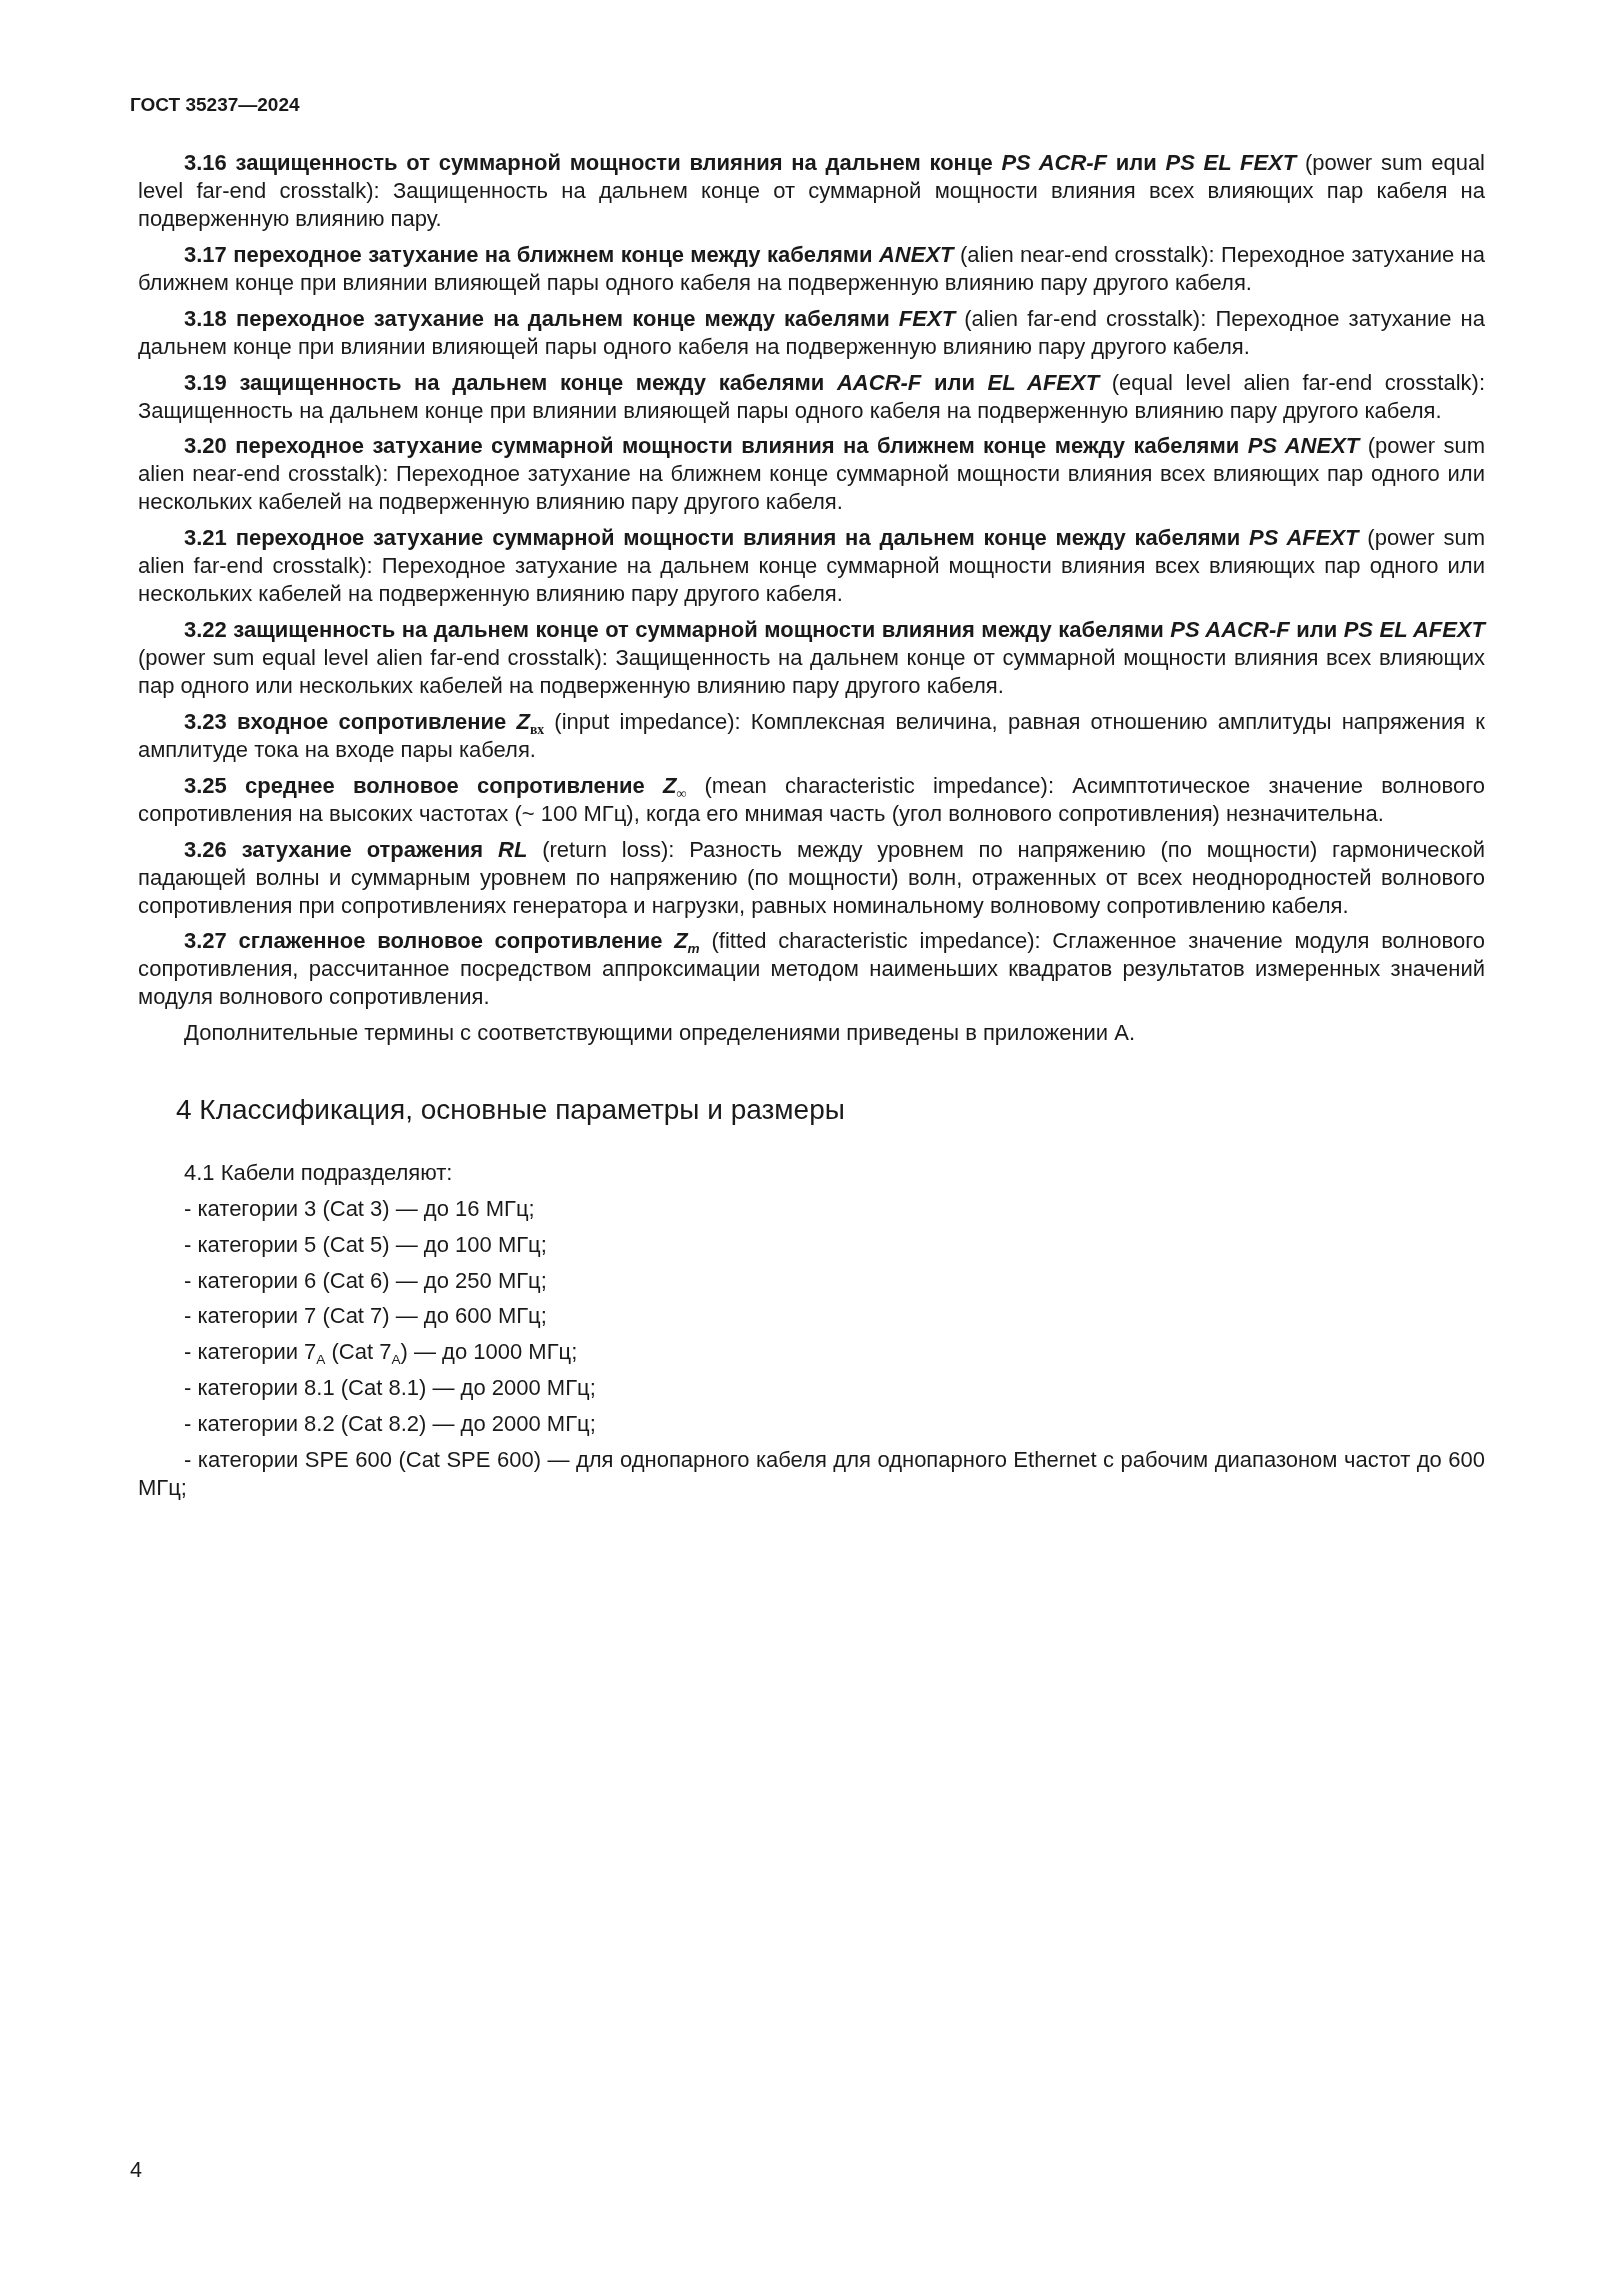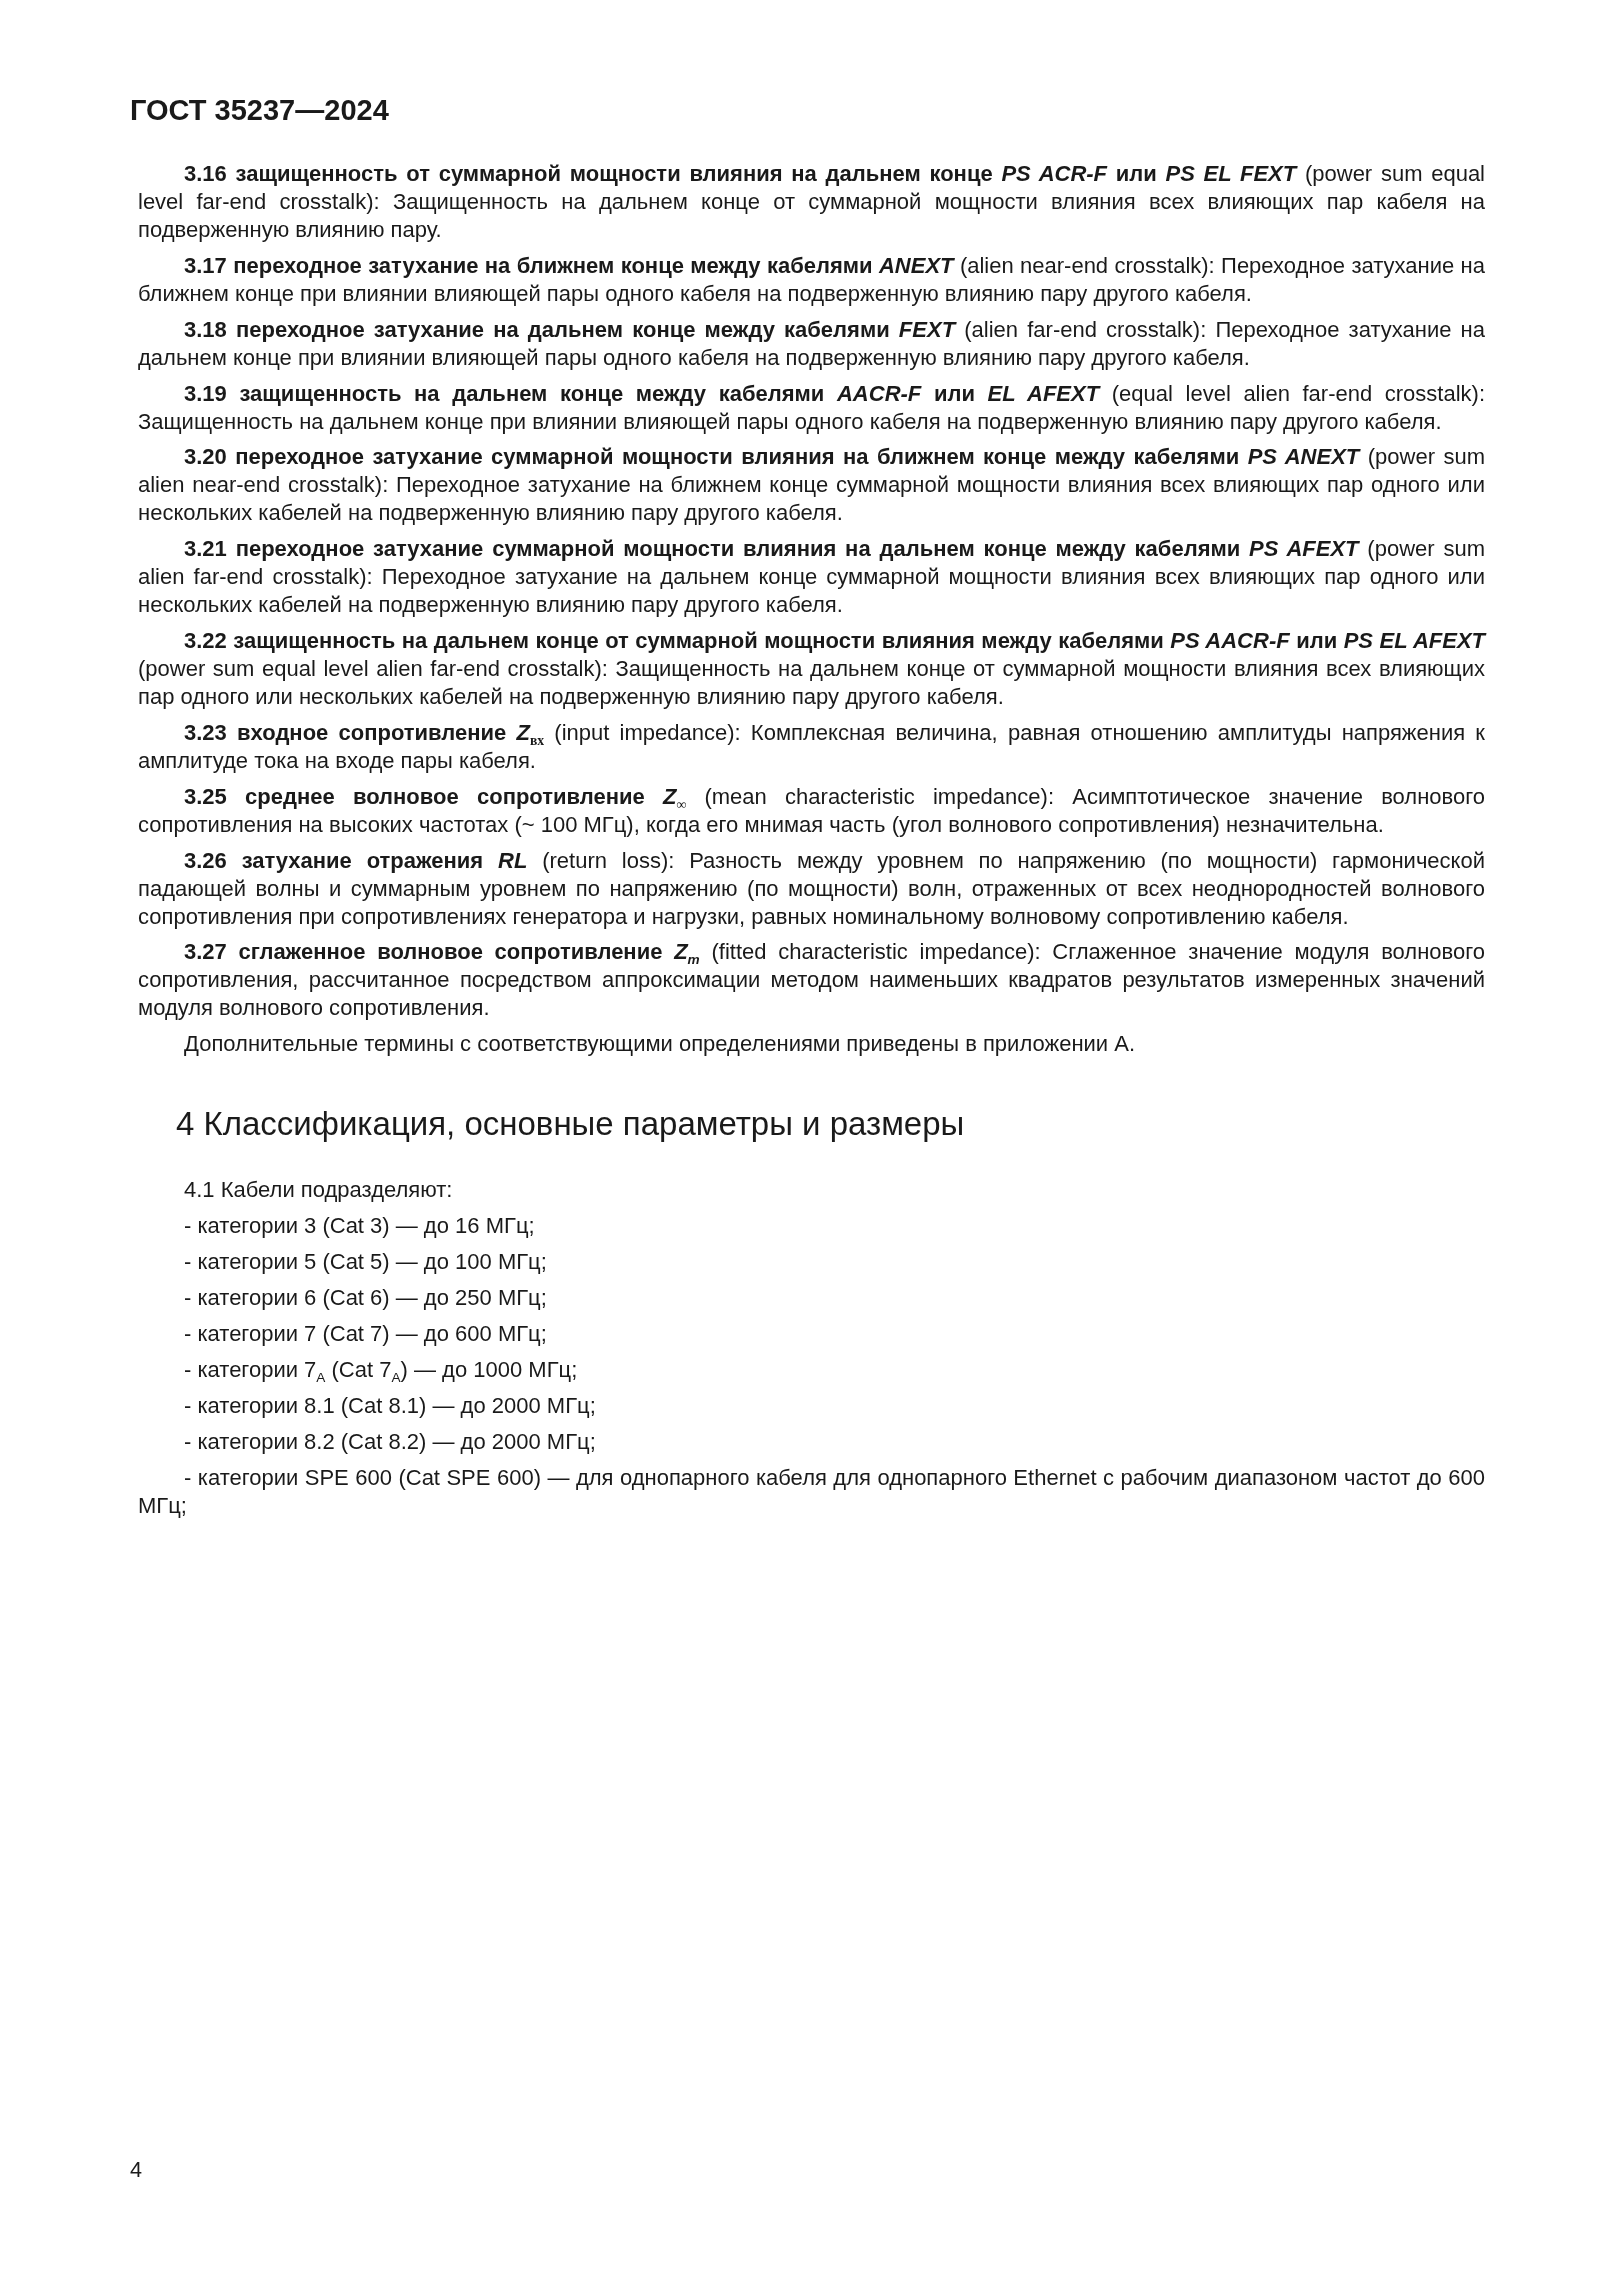--- a/index.html
+++ b/index.html
@@ -16,35 +16,35 @@
   }
   .page {
     box-sizing: border-box;
     width: 100%;
     height: 100%;
     padding: 94px 128px 0 130px;
     position: relative;
   }
   .doc-header {
     font-weight: bold;
-    font-size: 29px;
+    font-size: 19px;
     margin-bottom: 33px;
   }
   .content {
     font-size: 22px;
     line-height: 1.27;
     text-align: justify;
     hyphens: auto;
   }
   .para {
     margin: 8px;
     text-indent: 46px;
   }
   .section-heading {
-    font-size: 33px;
+    font-size: 28px;
     font-weight: bold;
     text-align: left;
     margin: 45px 0 31px 46px;
     text-indent: 0;
     hyphens: none;
   }
   .seg.s-n  { font-weight: normal; font-style: normal; }
   .seg.s-b  { font-weight: bold; }
   .seg.s-bi { font-weight: bold; font-style: italic; }
   sub.seg   { font-size: 0.62em; line-height: 0; }

